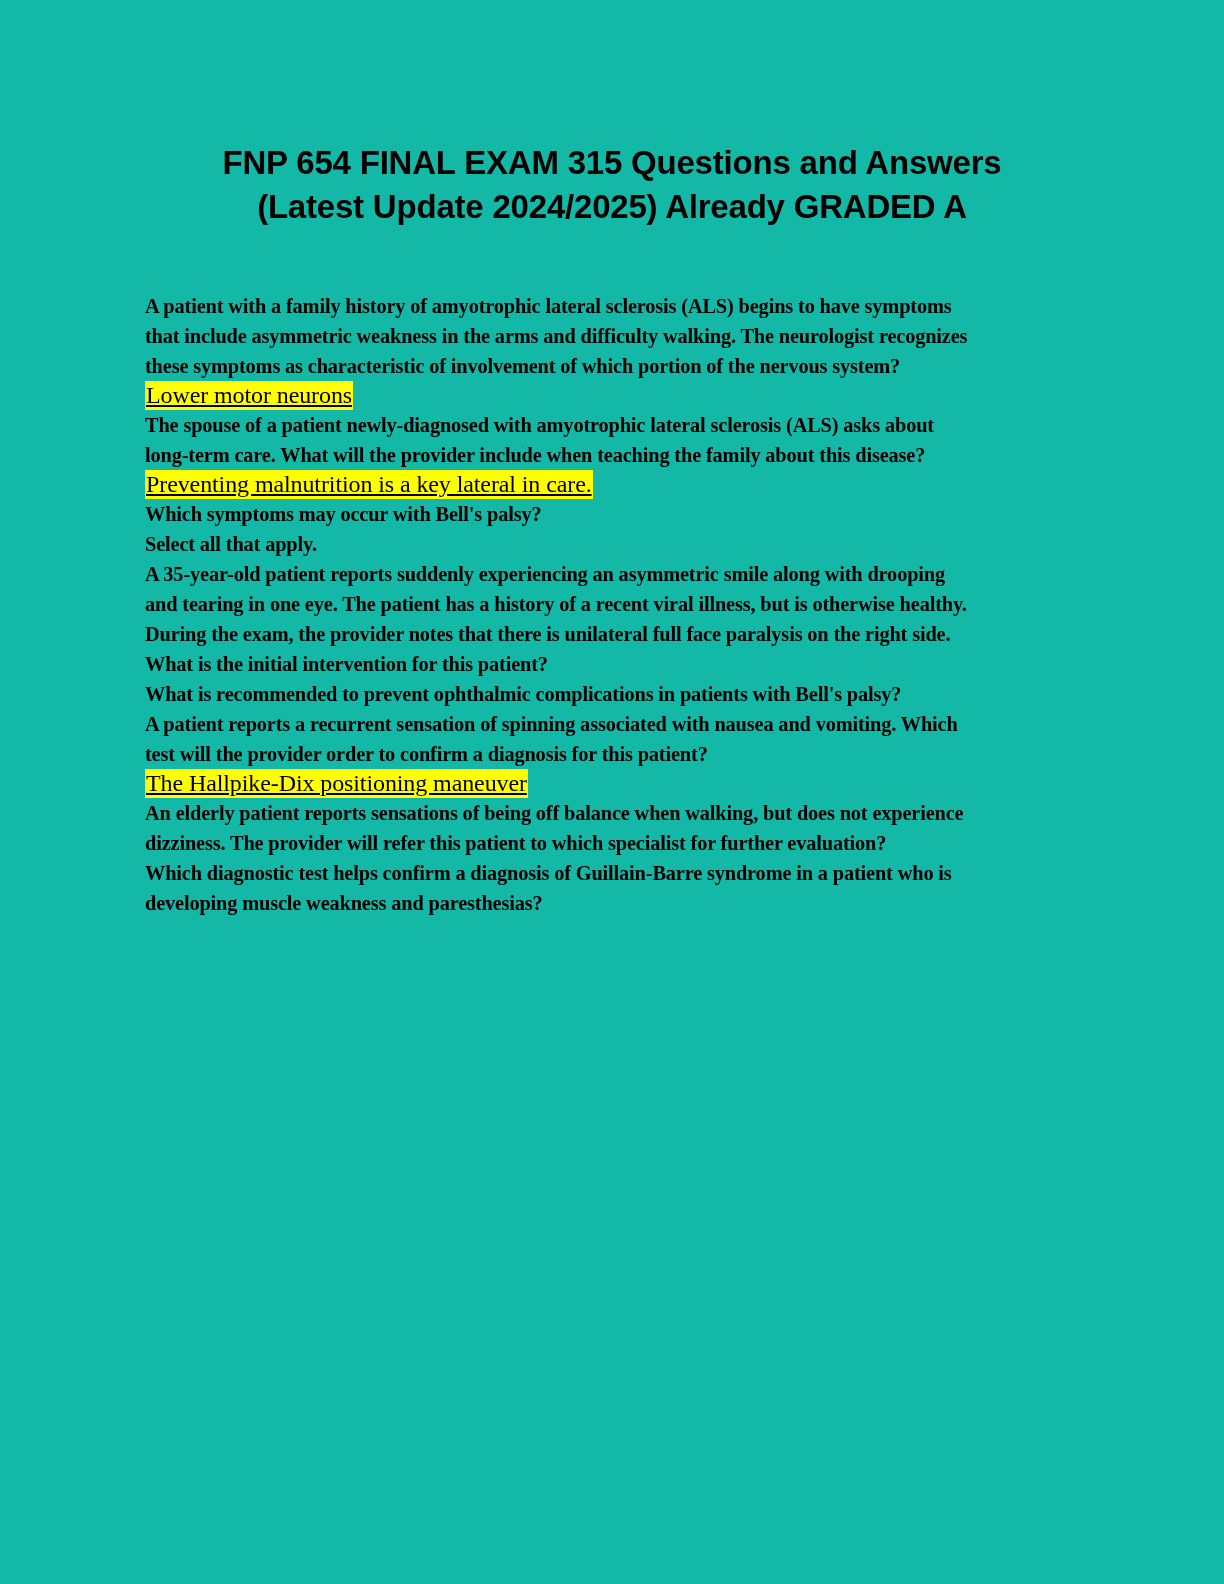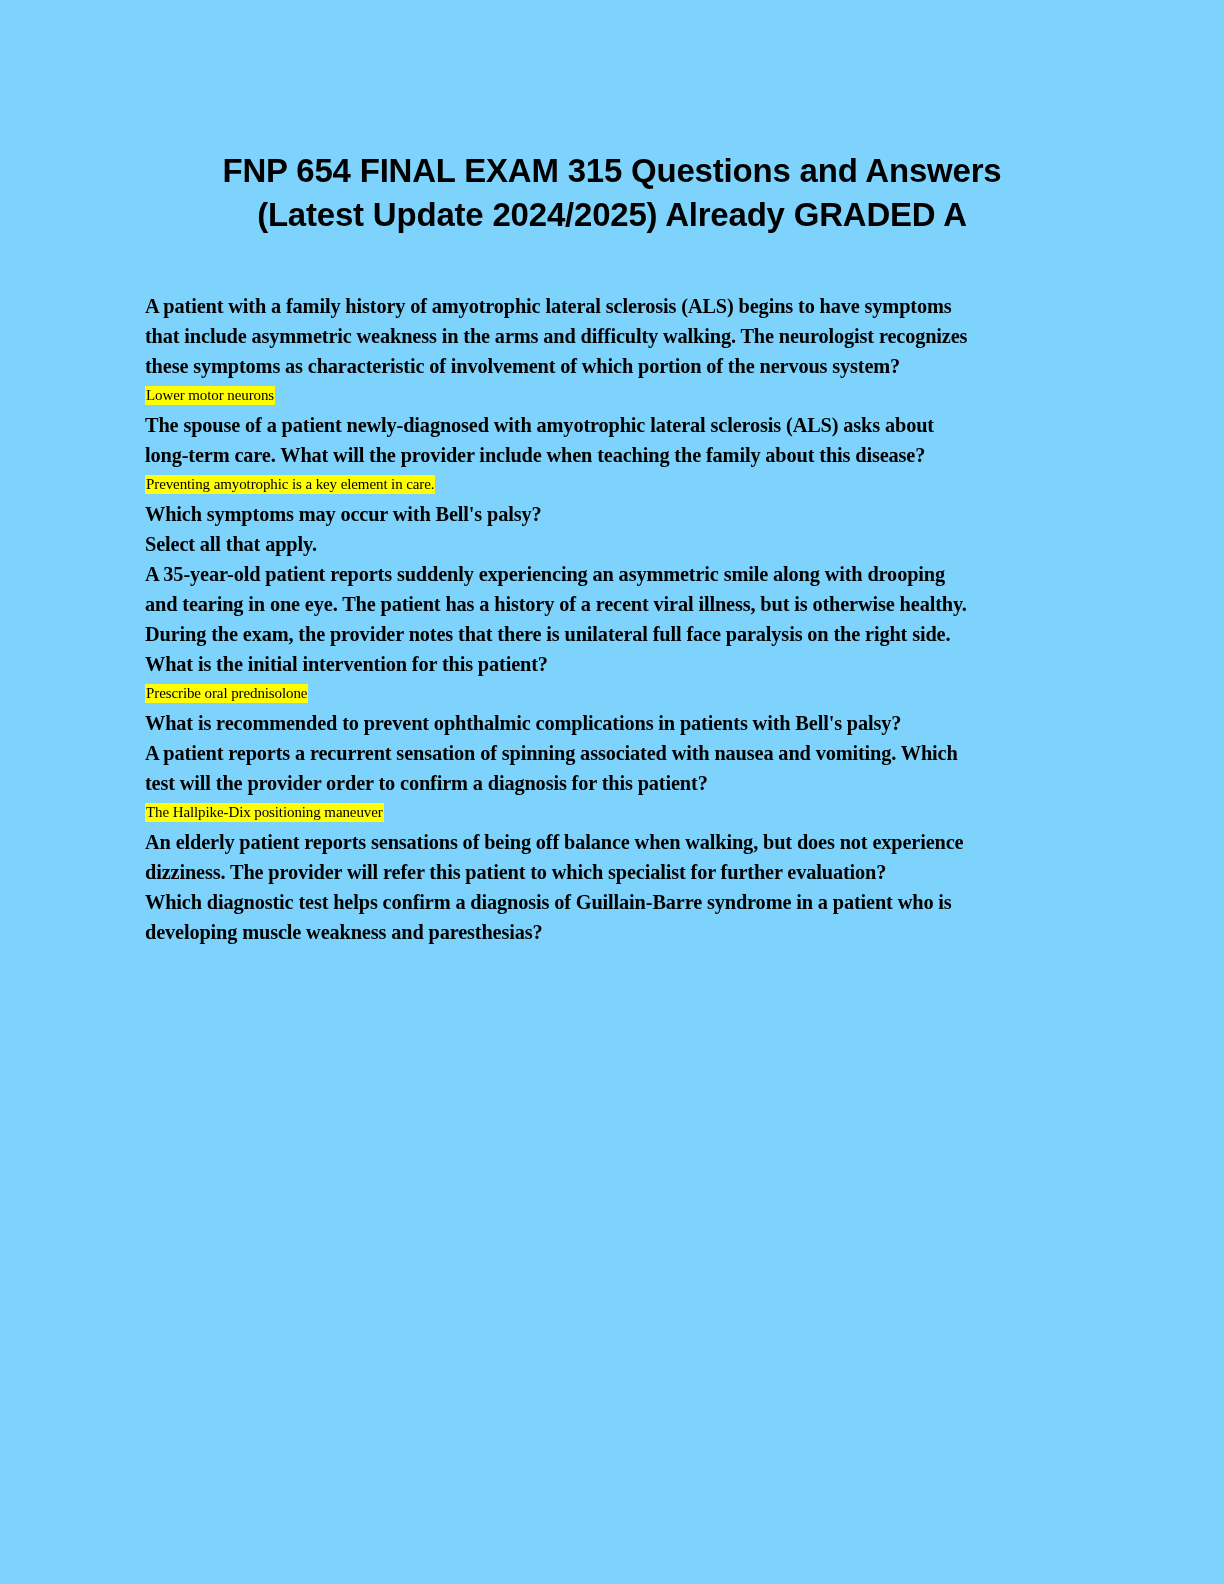--- a/index.html
+++ b/index.html
@@ -13,23 +13,23 @@
     height: 1584px;
     position: relative;
     overflow: hidden;
     font-family: "Liberation Serif", "DejaVu Serif", serif;
     -webkit-font-smoothing: none;
   }
 
   .page {
     width: 1224px;
     min-height: 1584px;
-    background: #7dd3fc;
+    background: #14b8a6;
     box-sizing: border-box;
-    padding: 8px;
+    padding: 0;
     position: relative;
   }
 
   
   .doc-title {
     margin: 0;
     padding: 140px 150px 0 150px;
     text-align: center;
     font-family: "Liberation Sans", "DejaVu Sans", sans-serif;
     font-weight: 700;
@@ -71,24 +71,25 @@
   }
   .question .qline {
     display: block;
   }
 
   
   .answer {
     margin: 0 0 26px 0;
     font-family: "Liberation Serif", "DejaVu Serif", serif;
     font-weight: 400;
-    font-size: 15px;
+    font-size: 24px;
     line-height: 29px;
     color: #000000;
     letter-spacing: -0.1px;
+    text-decoration: underline;
   }
   .answer .hl {
     background-color: #ffff00;
     padding: 1px 1px 2px 1px;
     box-decoration-break: clone;
     -webkit-box-decoration-break: clone;
   }
 
   .block { margin: 0; padding: 0; }
 </style>
@@ -106,32 +107,31 @@
       <p class="question block">
         <span class="qline">A patient with a family history of amyotrophic lateral sclerosis (ALS) begins to have symptoms</span>
         <span class="qline">that include asymmetric weakness in the arms and difficulty walking. The neurologist recognizes</span>
         <span class="qline">these symptoms as characteristic of involvement of which portion of the nervous system?</span>
       </p>
       <p class="answer block"><span class="hl">Lower motor neurons</span></p>
       <p class="question block">
         <span class="qline">The spouse of a patient newly-diagnosed with amyotrophic lateral sclerosis (ALS) asks about</span>
         <span class="qline">long-term care. What will the provider include when teaching the family about this disease?</span>
       </p>
-      <p class="answer block"><span class="hl">Preventing amyotrophic is a key element in care.</span></p>
+      <p class="answer block"><span class="hl">Preventing malnutrition is a key lateral in care.</span></p>
       <p class="question block">
         <span class="qline">Which symptoms may occur with Bell's palsy?</span>
         <span class="qline">Select all that apply.</span>
       </p>
       <p class="question block">
         <span class="qline">A 35-year-old patient reports suddenly experiencing an asymmetric smile along with drooping</span>
         <span class="qline">and tearing in one eye. The patient has a history of a recent viral illness, but is otherwise healthy.</span>
         <span class="qline">During the exam, the provider notes that there is unilateral full face paralysis on the right side.</span>
         <span class="qline">What is the initial intervention for this patient?</span>
       </p>
-      <p class="answer block"><span class="hl">Prescribe oral prednisolone</span></p>
       <p class="question block">
         <span class="qline">What is recommended to prevent ophthalmic complications in patients with Bell's palsy?</span>
       </p>
       <p class="question block">
         <span class="qline">A patient reports a recurrent sensation of spinning associated with nausea and vomiting. Which</span>
         <span class="qline">test will the provider order to confirm a diagnosis for this patient?</span>
       </p>
       <p class="answer block"><span class="hl">The Hallpike-Dix positioning maneuver</span></p>
       <p class="question block">
         <span class="qline">An elderly patient reports sensations of being off balance when walking, but does not experience</span>

